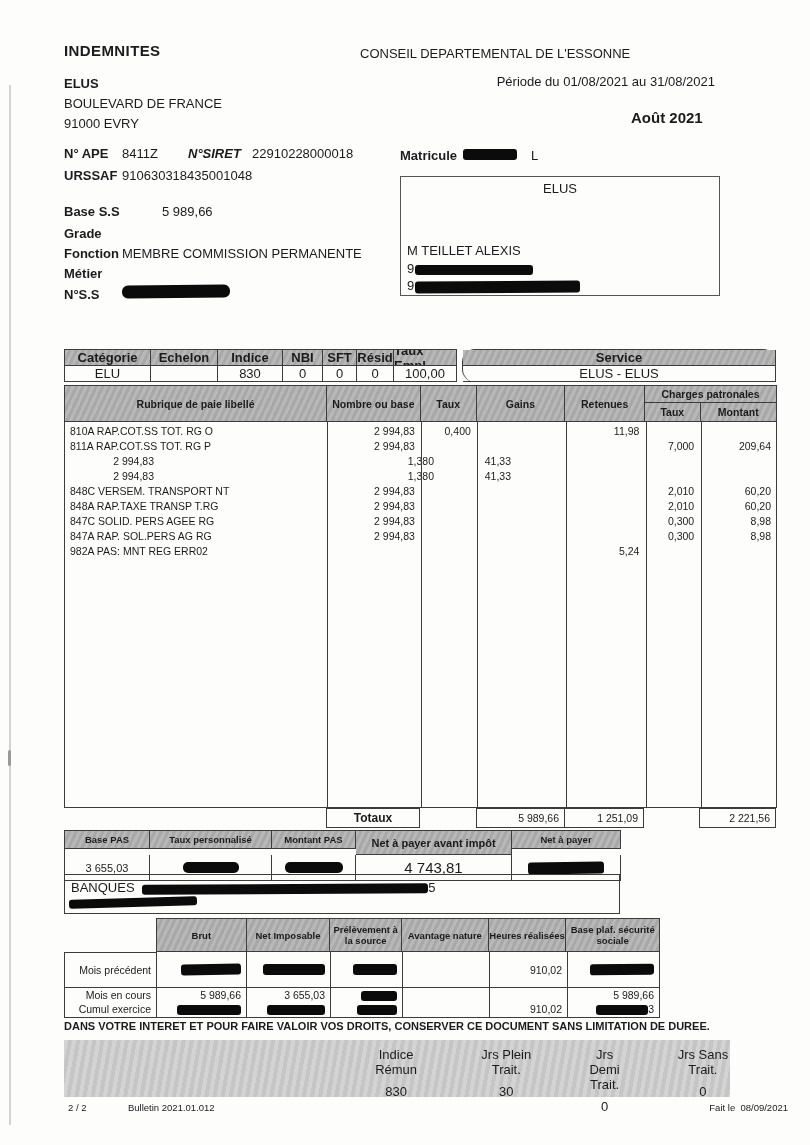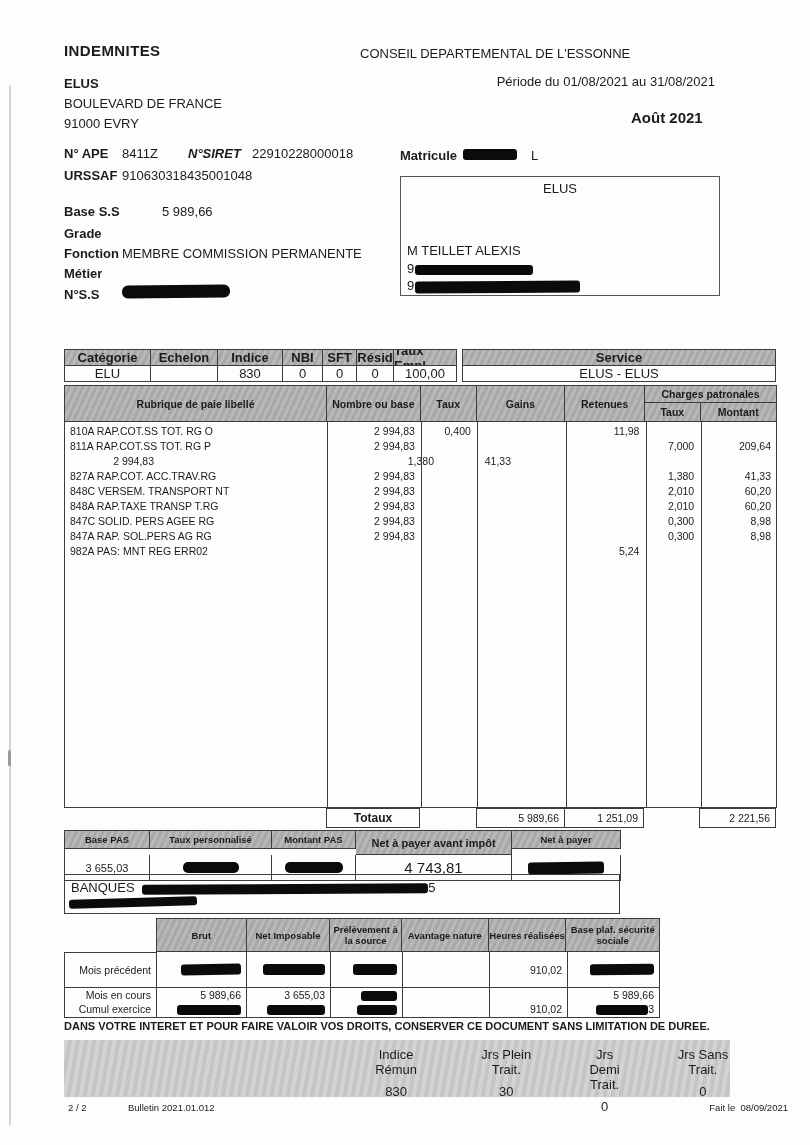--- a/index.html
+++ b/index.html
@@ -100,21 +100,21 @@
       <div class="gcell t10" style="width:86px;height:16px;">ELU</div>
       <div class="gcell t10" style="width:67px;height:16px;"></div>
       <div class="gcell t10" style="width:65px;height:16px;">830</div>
       <div class="gcell t10" style="width:40px;height:16px;">0</div>
       <div class="gcell t10" style="width:34px;height:16px;">0</div>
       <div class="gcell t10" style="width:37px;height:16px;">0</div>
       <div class="gcell t10" style="width:63px;height:16px;">100,00</div>
     </div>
   </div>
 
-  <div class="abs grid" style="left:462px;top:349px;width:313px;">
+  <div class="abs grid" style="left:462px;top:349px;width:313px;border-radius:13px;">
     <div class="grow">
         <div class="gcell hgray b t10" style="width:313px;height:16px;">Service</div>
       </div>
     <div class="grow">
         <div class="gcell t10" style="width:313px;height:16px;">ELUS - ELUS</div>
       </div>
   </div>
 
   <div class="abs" style="left:64px;top:385px;width:713px;">
     <div class="phead hgray">
@@ -163,21 +163,20 @@
     <div class="prow">
       <div class="pcell pc-base num">2 994,83</div>
       <div class="pcell pc-taux num"></div>
       <div class="pcell pc-gains num"></div>
       <div class="pcell pc-ret num"></div>
       <div class="pcell pc-ctaux num">1,380</div>
       <div class="pcell pc-cmont num">41,33</div>
     </div>
 
     <div class="prow">
-      <div class="pcell pc-label">827A RAP.COT. ACC.TRAV.RG</div>
       <div class="pcell pc-base num">2 994,83</div>
       <div class="pcell pc-taux num"></div>
       <div class="pcell pc-gains num"></div>
       <div class="pcell pc-ret num"></div>
       <div class="pcell pc-ctaux num">1,380</div>
       <div class="pcell pc-cmont num">41,33</div>
     </div>
 
     <div class="prow">
       <div class="pcell pc-label">848C VERSEM. TRANSPORT NT</div>

